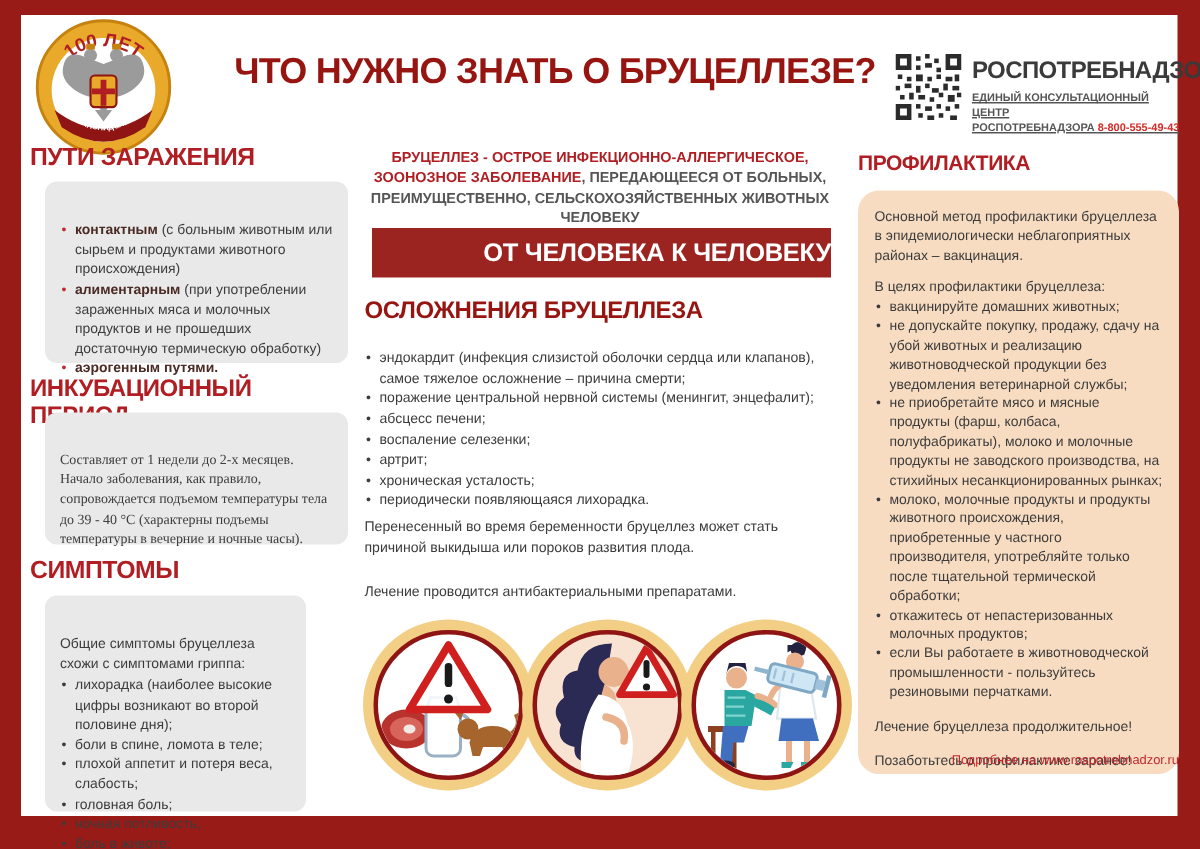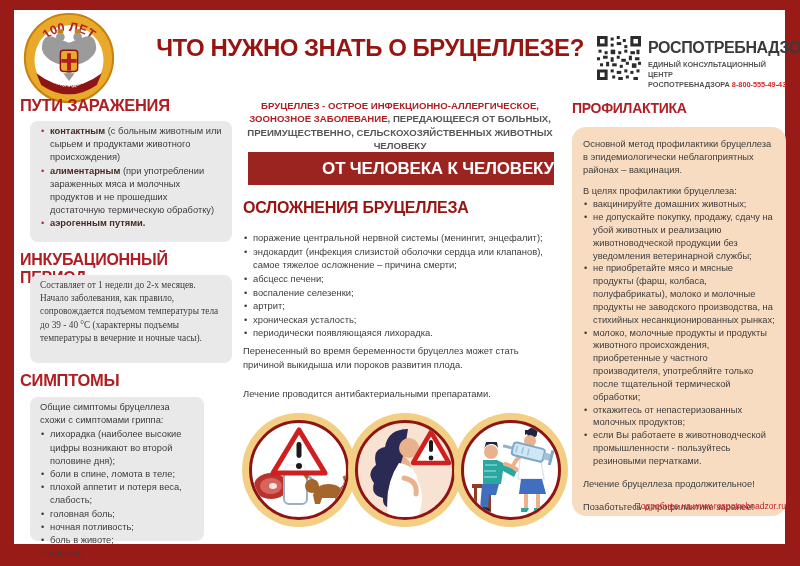--- a/index.html
+++ b/index.html
@@ -14,29 +14,29 @@
   .canvas{position:absolute;left:14px;top:10px;right:15px;bottom:22px;background:#ffffff;}
   .abs{position:absolute;}
 
   
   .title{left:150px;top:34px;width:440px;text-align:center;font-size:24px;font-weight:700;
          color:var(--title_red);letter-spacing:-0.5px;}
   .logo{left:18px;top:10px;width:102px;height:96px;}
   .qr{left:597px;top:36px;width:44px;height:44px;}
   .hdr-right{left:648px;top:39px;width:142px;}
   .agency{font-size:16px;font-weight:700;color:#3a3a3a;letter-spacing:-0.4px;}
-  .hdr-sub{margin-top:3px;font-size:7.3px;font-weight:700;color:#555;line-height:1.35;}
+  .hdr-sub{margin-top:3px;font-size:7.3px;font-weight:700;color:#555;line-height:1.35;text-decoration:underline;}
   .hdr-phone{color:var(--phone_red);}
 
   
   .h-red{font-size:16.5px;font-weight:700;color:var(--accent_red);letter-spacing:-0.3px;}
 
   
   .gbox{background:var(--box_gray);border-radius:8px;color:var(--text_dark);
-        font-size:9.3px;line-height:1.42;padding:4px 10px;}
+        font-size:9.3px;line-height:1.42;padding:26px 10px;}
   .pbox{background:var(--box_peach);border-radius:14px;color:var(--text_dark);
         font-size:9.3px;line-height:1.38;padding:11px 11px;overflow:hidden;}
 
   ul{list-style:none;}
   .blist li{position:relative;padding-left:10px;}
   .blist li::before{content:"•";position:absolute;left:1px;top:0;}
   .blist-red li::before{color:#c1272d;}
   .blist-dark li::before{color:var(--text_dark);}
   .blist b{color:#4a2a24;}
 
@@ -192,22 +192,22 @@
 
   <div class="abs definition">
     <span class="red">БРУЦЕЛЛЕЗ - ОСТРОЕ ИНФЕКЦИОННО-АЛЛЕРГИЧЕСКОЕ, ЗООНОЗНОЕ ЗАБОЛЕВАНИЕ</span><span>, ПЕРЕДАЮЩЕЕСЯ ОТ БОЛЬНЫХ, ПРЕИМУЩЕСТВЕННО, СЕЛЬСКОХОЗЯЙСТВЕННЫХ ЖИВОТНЫХ ЧЕЛОВЕКУ</span>
   </div>
 
   <div class="abs banner">ОТ ЧЕЛОВЕКА К ЧЕЛОВЕКУ ИНФЕКЦИЯ НЕ ПЕРЕДАЁТСЯ</div>
 
   <div class="abs h-red h-compl">ОСЛОЖНЕНИЯ БРУЦЕЛЛЕЗА</div>
   <ul class="abs blist blist-dark compl-list">
 
-  <li>поражение центральной нервной системы (менингит, энцефалит);</li>
-      <li>эндокардит (инфекция слизистой оболочки сердца или клапанов), самое тяжелое осложнение – причина смерти;</li>
+  <li>эндокардит (инфекция слизистой оболочки сердца или клапанов), самое тяжелое осложнение – причина смерти;</li>
+      <li>поражение центральной нервной системы (менингит, энцефалит);</li>
       <li>абсцесс печени;</li>
       <li>воспаление селезенки;</li>
       <li>артрит;</li>
       <li>хроническая усталость;</li>
       <li>периодически появляющаяся лихорадка.</li>
     </ul>
   <div class="abs note">Перенесенный во время беременности бруцеллез может стать причиной выкидыша или пороков развития плода.</div>
   <div class="abs note note2">Лечение проводится антибактериальными препаратами.</div>
 
   <div class="circle c1">

